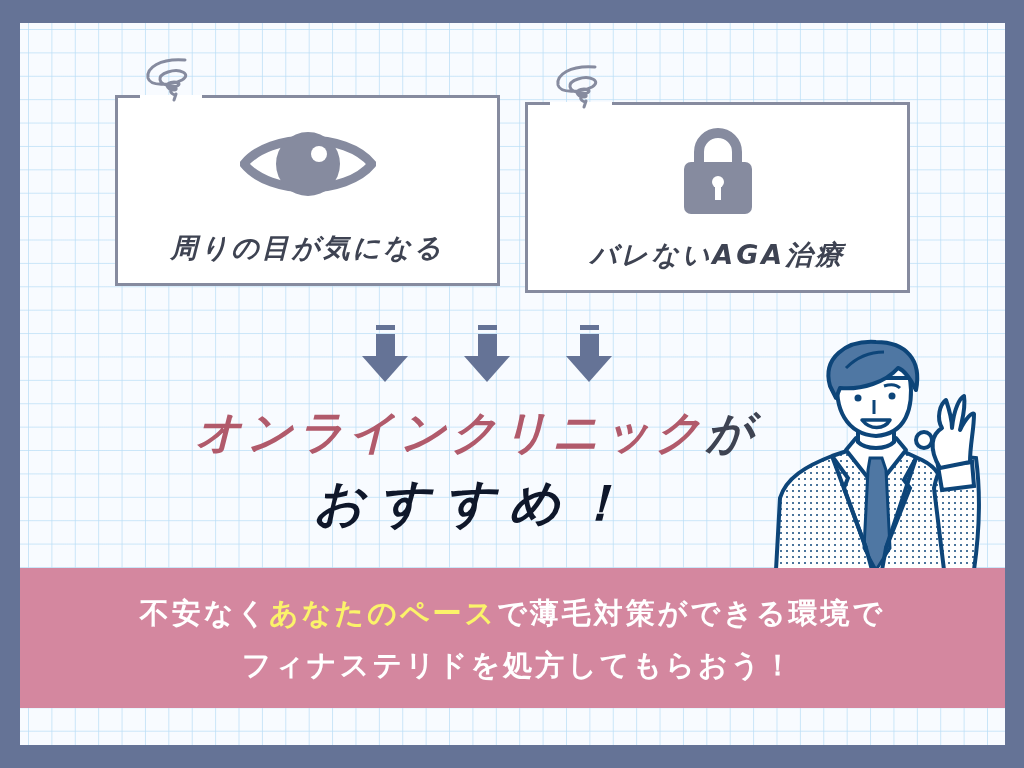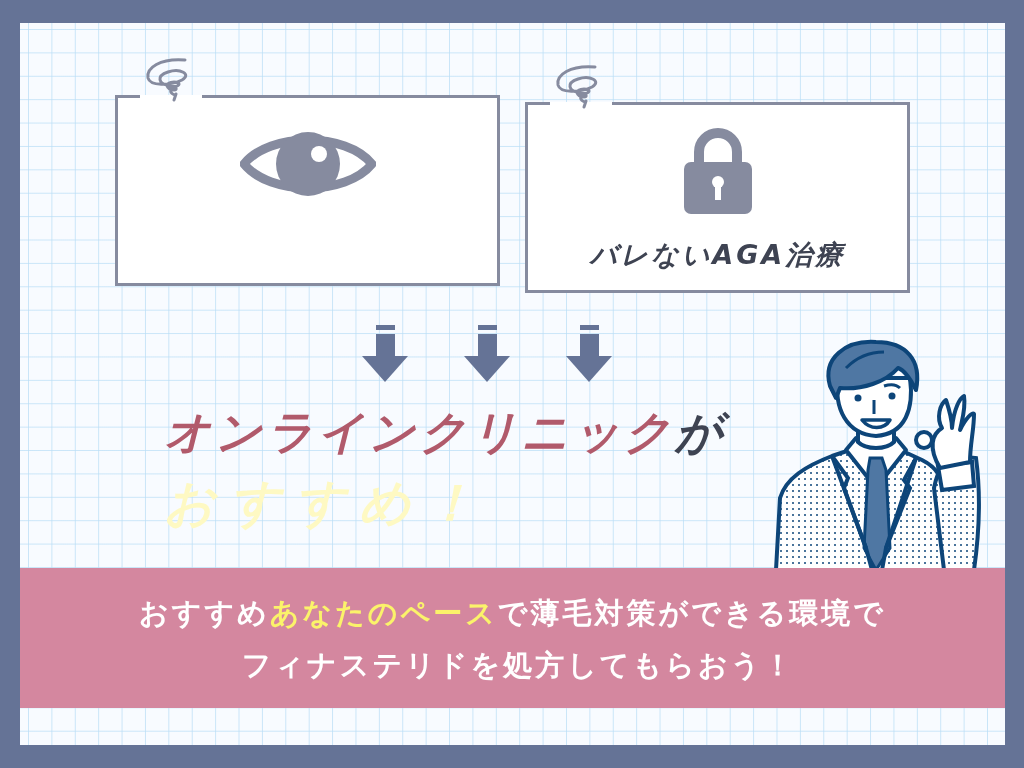--- a/index.html
+++ b/index.html
@@ -39,25 +39,25 @@
     }
     .card .label {
       position: absolute; left: 0; right: 0; top: 132px;
       text-align: center;
       font-size: 27px; font-weight: bold; font-style: italic;
       color: #3e4352; letter-spacing: 3px;
     }
     .arrows { position: absolute; top: 322px; left: 0; width: 1024px; height: 62px; }
     .arrow { position: absolute; top: 0; width: 46px; height: 62px; }
     .headline {
-      position: absolute; left: 164px; width: 650px; text-align: left;
+      position: absolute; left: 151px; width: 650px; text-align: center;
       font-weight: bold; font-style: italic; letter-spacing: 4px;
     }
     .headline.l1 { top: 402px; font-size: 46px; }
-    .headline.l2 { top: 470px; font-size: 50px; color: #fef9c3; letter-spacing: 14px; }
+    .headline.l2 { top: 470px; font-size: 50px; color: #0f172a; letter-spacing: 14px; }
     .hl-accent { color: #b15a6b; }
     .hl-dark { color: #3e4352; }
     .person { position: absolute; left: 766px; top: 338px; width: 220px; height: 232px; }
     .banner {
       position: absolute; left: 20px; top: 568px; width: 985px; height: 140px;
       background: #d4879f;
     }
     .banner .line {
       position: absolute; left: 0; right: 0; text-align: center;
       color: #ffffff; font-weight: bold; font-size: 29px; letter-spacing: 3px;
@@ -76,20 +76,21 @@
   <svg class="scribble" viewBox="0 0 60 68">
     <path d="M45 4 C20 2 6 12 8 22 C10 30 30 30 42 24 C52 18 40 12 28 16 C16 20 18 28 30 30 C40 32 42 26 34 26 C24 26 26 34 34 34 C38 34 36 30 32 32 C28 36 34 40 36 38 M36 38 L34 44" fill="none" stroke="#868b9f" stroke-width="3" stroke-linecap="round"></path>
   </svg>
   <div class="icon-wrap">
     <svg width="136" height="76" viewBox="0 0 136 76">
       <path d="M4 38 C30 6 106 6 132 38 C106 70 30 70 4 38 Z" fill="none" stroke="#868b9f" stroke-width="9" stroke-linejoin="round"></path>
       <circle cx="68" cy="38" r="32" fill="#868b9f"></circle>
       <circle cx="79" cy="28" r="8" fill="#ffffff"></circle>
     </svg>
   </div>
+  <div class="label">周りの目が気になる</div>
 </div>
 
 <div class="card right">
   <div class="gap"></div>
   <svg class="scribble" viewBox="0 0 60 68">
     <path d="M45 4 C20 2 6 12 8 22 C10 30 30 30 42 24 C52 18 40 12 28 16 C16 20 18 28 30 30 C40 32 42 26 34 26 C24 26 26 34 34 34 C38 34 36 30 32 32 C28 36 34 40 36 38 M36 38 L34 44" fill="none" stroke="#868b9f" stroke-width="3" stroke-linecap="round"></path>
   </svg>
   <div class="icon-wrap" style="top:20px;height:92px;">
     <svg width="72" height="90" viewBox="0 0 72 90">
       <path d="M17 40 L17 26 A19 19 0 0 1 55 26 L55 40" fill="none" stroke="#868b9f" stroke-width="10"></path>
@@ -160,16 +161,16 @@
   <circle cx="92" cy="60" r="3.5" fill="#0d4579"></circle>
   <circle cx="126" cy="58" r="3.5" fill="#0d4579"></circle>
   <path d="M118 48 C124 46 130 46 134 50" fill="none" stroke="#0d4579" stroke-width="3"></path>
   <path d="M108 62 L108 76" stroke="#0d4579" stroke-width="3"></path>
 
   <path d="M96 82 C104 92 118 92 124 82 Z" fill="#ffffff" stroke="#0d4579" stroke-width="3.5" stroke-linejoin="round"></path>
 </svg>
 
 <div class="banner">
   <div class="line line1">
-    <span>おすすめ</span><span class="yellow">あなたのペース</span><span>で薄毛対策ができる環境で</span>
+    <span>不安なく</span><span class="yellow">あなたのペース</span><span>で薄毛対策ができる環境で</span>
   </div>
   <div class="line line2">フィナステリドを処方してもらおう！</div>
 </div>
 
 </body></html>

